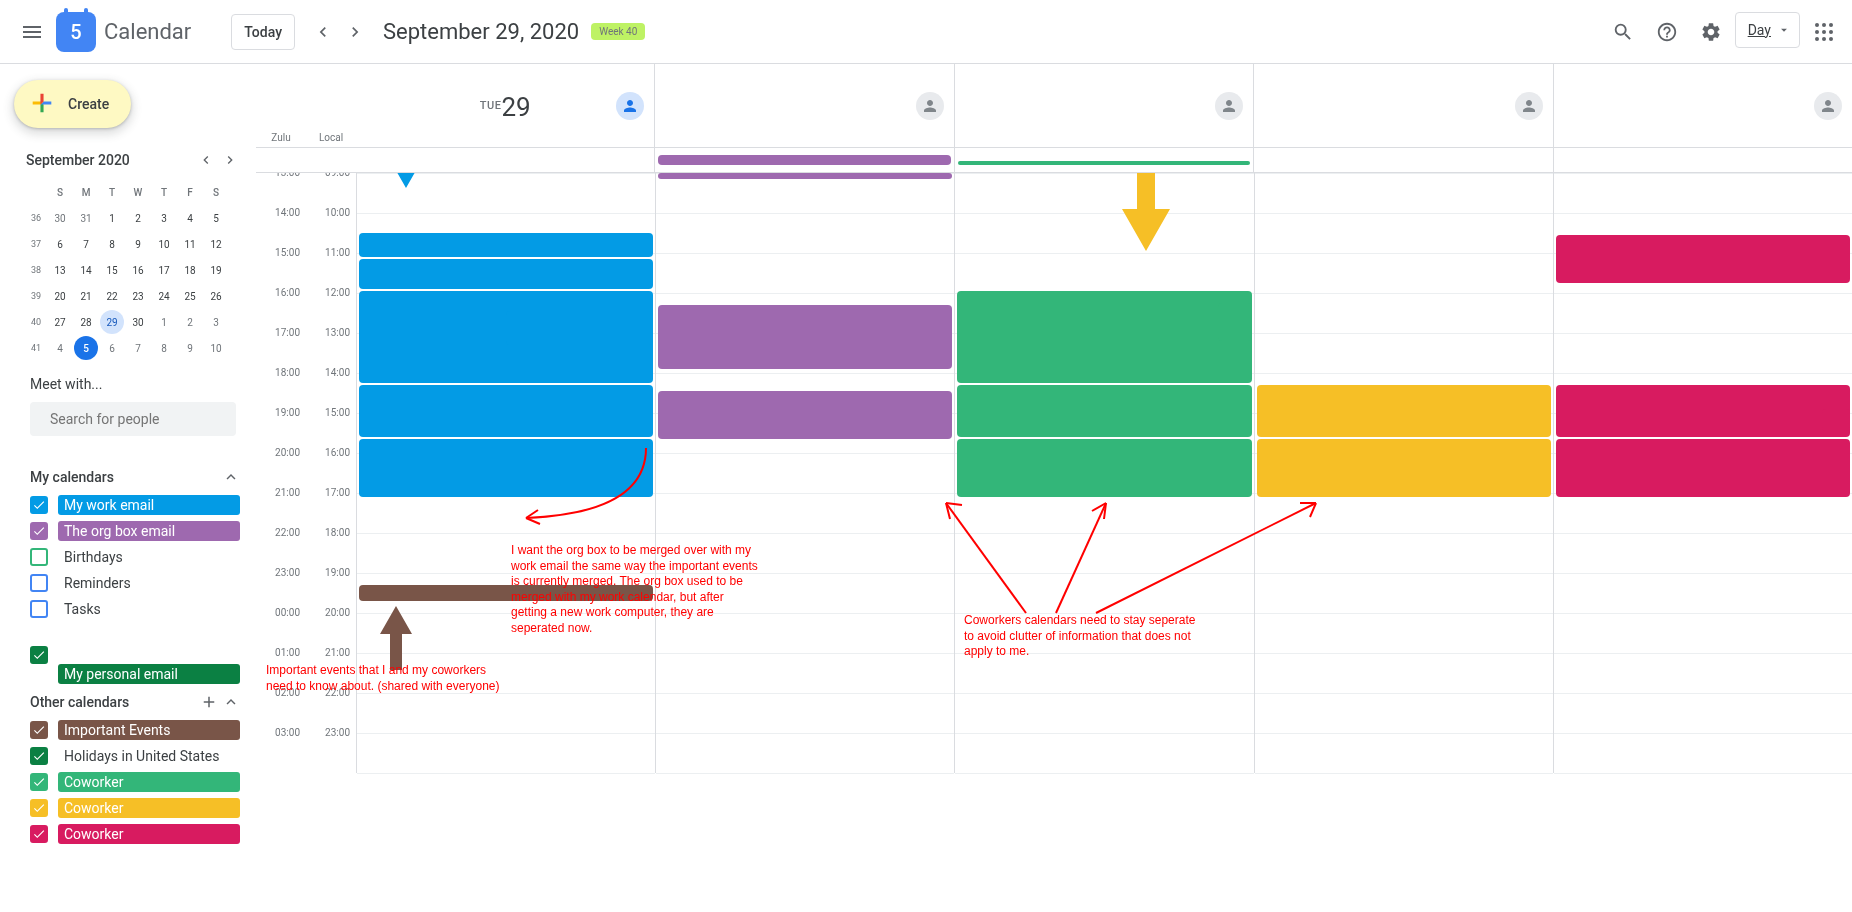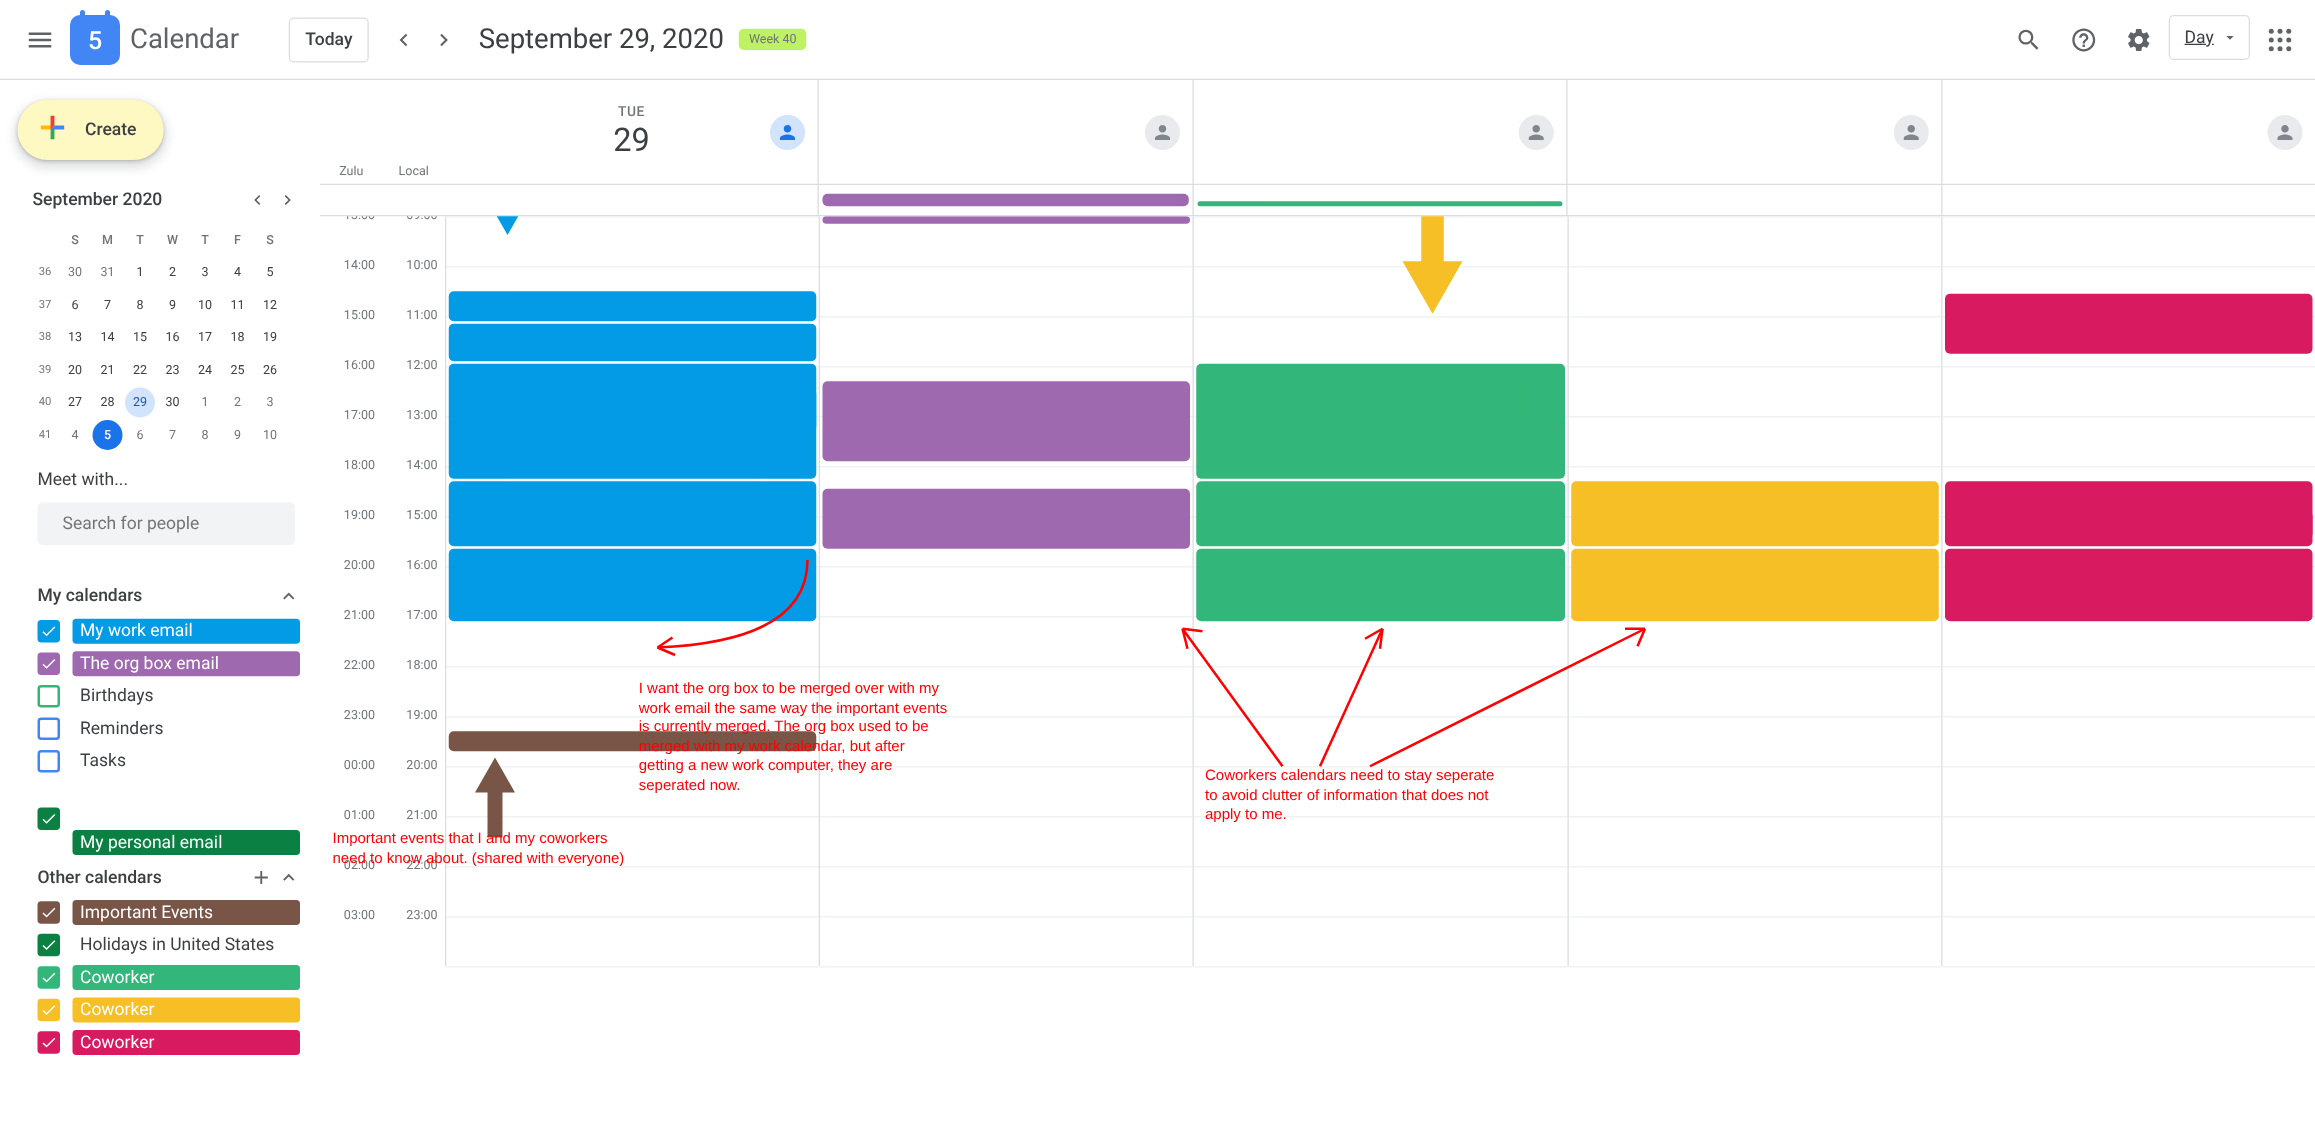--- a/index.html
+++ b/index.html
@@ -57,21 +57,21 @@
 .cal-group-head svg { width: 18px; height: 18px; fill: #5f6368; }
 .cal-item { display: flex; align-items: center; gap: 10px; padding: 3px 16px 3px 22px; cursor: pointer; }
 .chk { width: 18px; height: 18px; border-radius: 3px; border: 2px solid; display: flex; align-items: center; justify-content: center; flex-shrink: 0; }
 .chk.on svg { width: 14px; height: 14px; fill: #fff; }
 .chk.off { background: #fff !important; }
 .cal-item-label { font-size: 14px; flex: 1; padding: 2px 6px; border-radius: 3px; }
 .main { flex: 1; display: flex; flex-direction: column; overflow: hidden; position: relative; }
 .day-header { display: flex; height: 84px; border-bottom: 1px solid #dadce0; }
 .tz-head { width: 100px; display: flex; align-items: flex-end; padding-bottom: 4px; font-size: 10px; color: #70757a; }
 .tz-head span { width: 50px; text-align: center; }
-.col-head { flex: 1; display: flex; flex-direction: column; align-items: center; justify-content: center; border-left: 1px solid #dadce0; position: relative; }
+.col-head { flex: 1; display: flex; flex-direction: row; align-items: center; justify-content: center; border-left: 1px solid #dadce0; position: relative; }
 .col-head.first { border-left: none; }
 .col-head .dow { font-size: 11px; color: #70757a; font-weight: 500; letter-spacing: .5px; }
 .col-head .dnum { font-size: 26px; color: #3c4043; margin-top: 2px; }
 .col-head .avatar { width: 28px; height: 28px; border-radius: 50%; background: #e8eaed; display: flex; align-items: center; justify-content: center; position: absolute; right: 10px; top: 28px; }
 .col-head .avatar.blue { background: #d2e3fc; }
 .col-head .avatar svg { width: 18px; height: 18px; fill: #80868b; }
 .col-head .avatar.blue svg { fill: #1a73e8; }
 .allday-row { display: flex; min-height: 24px; border-bottom: 1px solid #dadce0; }
 .allday-row .tzcell { width: 100px; }
 .allday-row .acell { flex: 1; border-left: 1px solid #dadce0; padding: 1px; }

